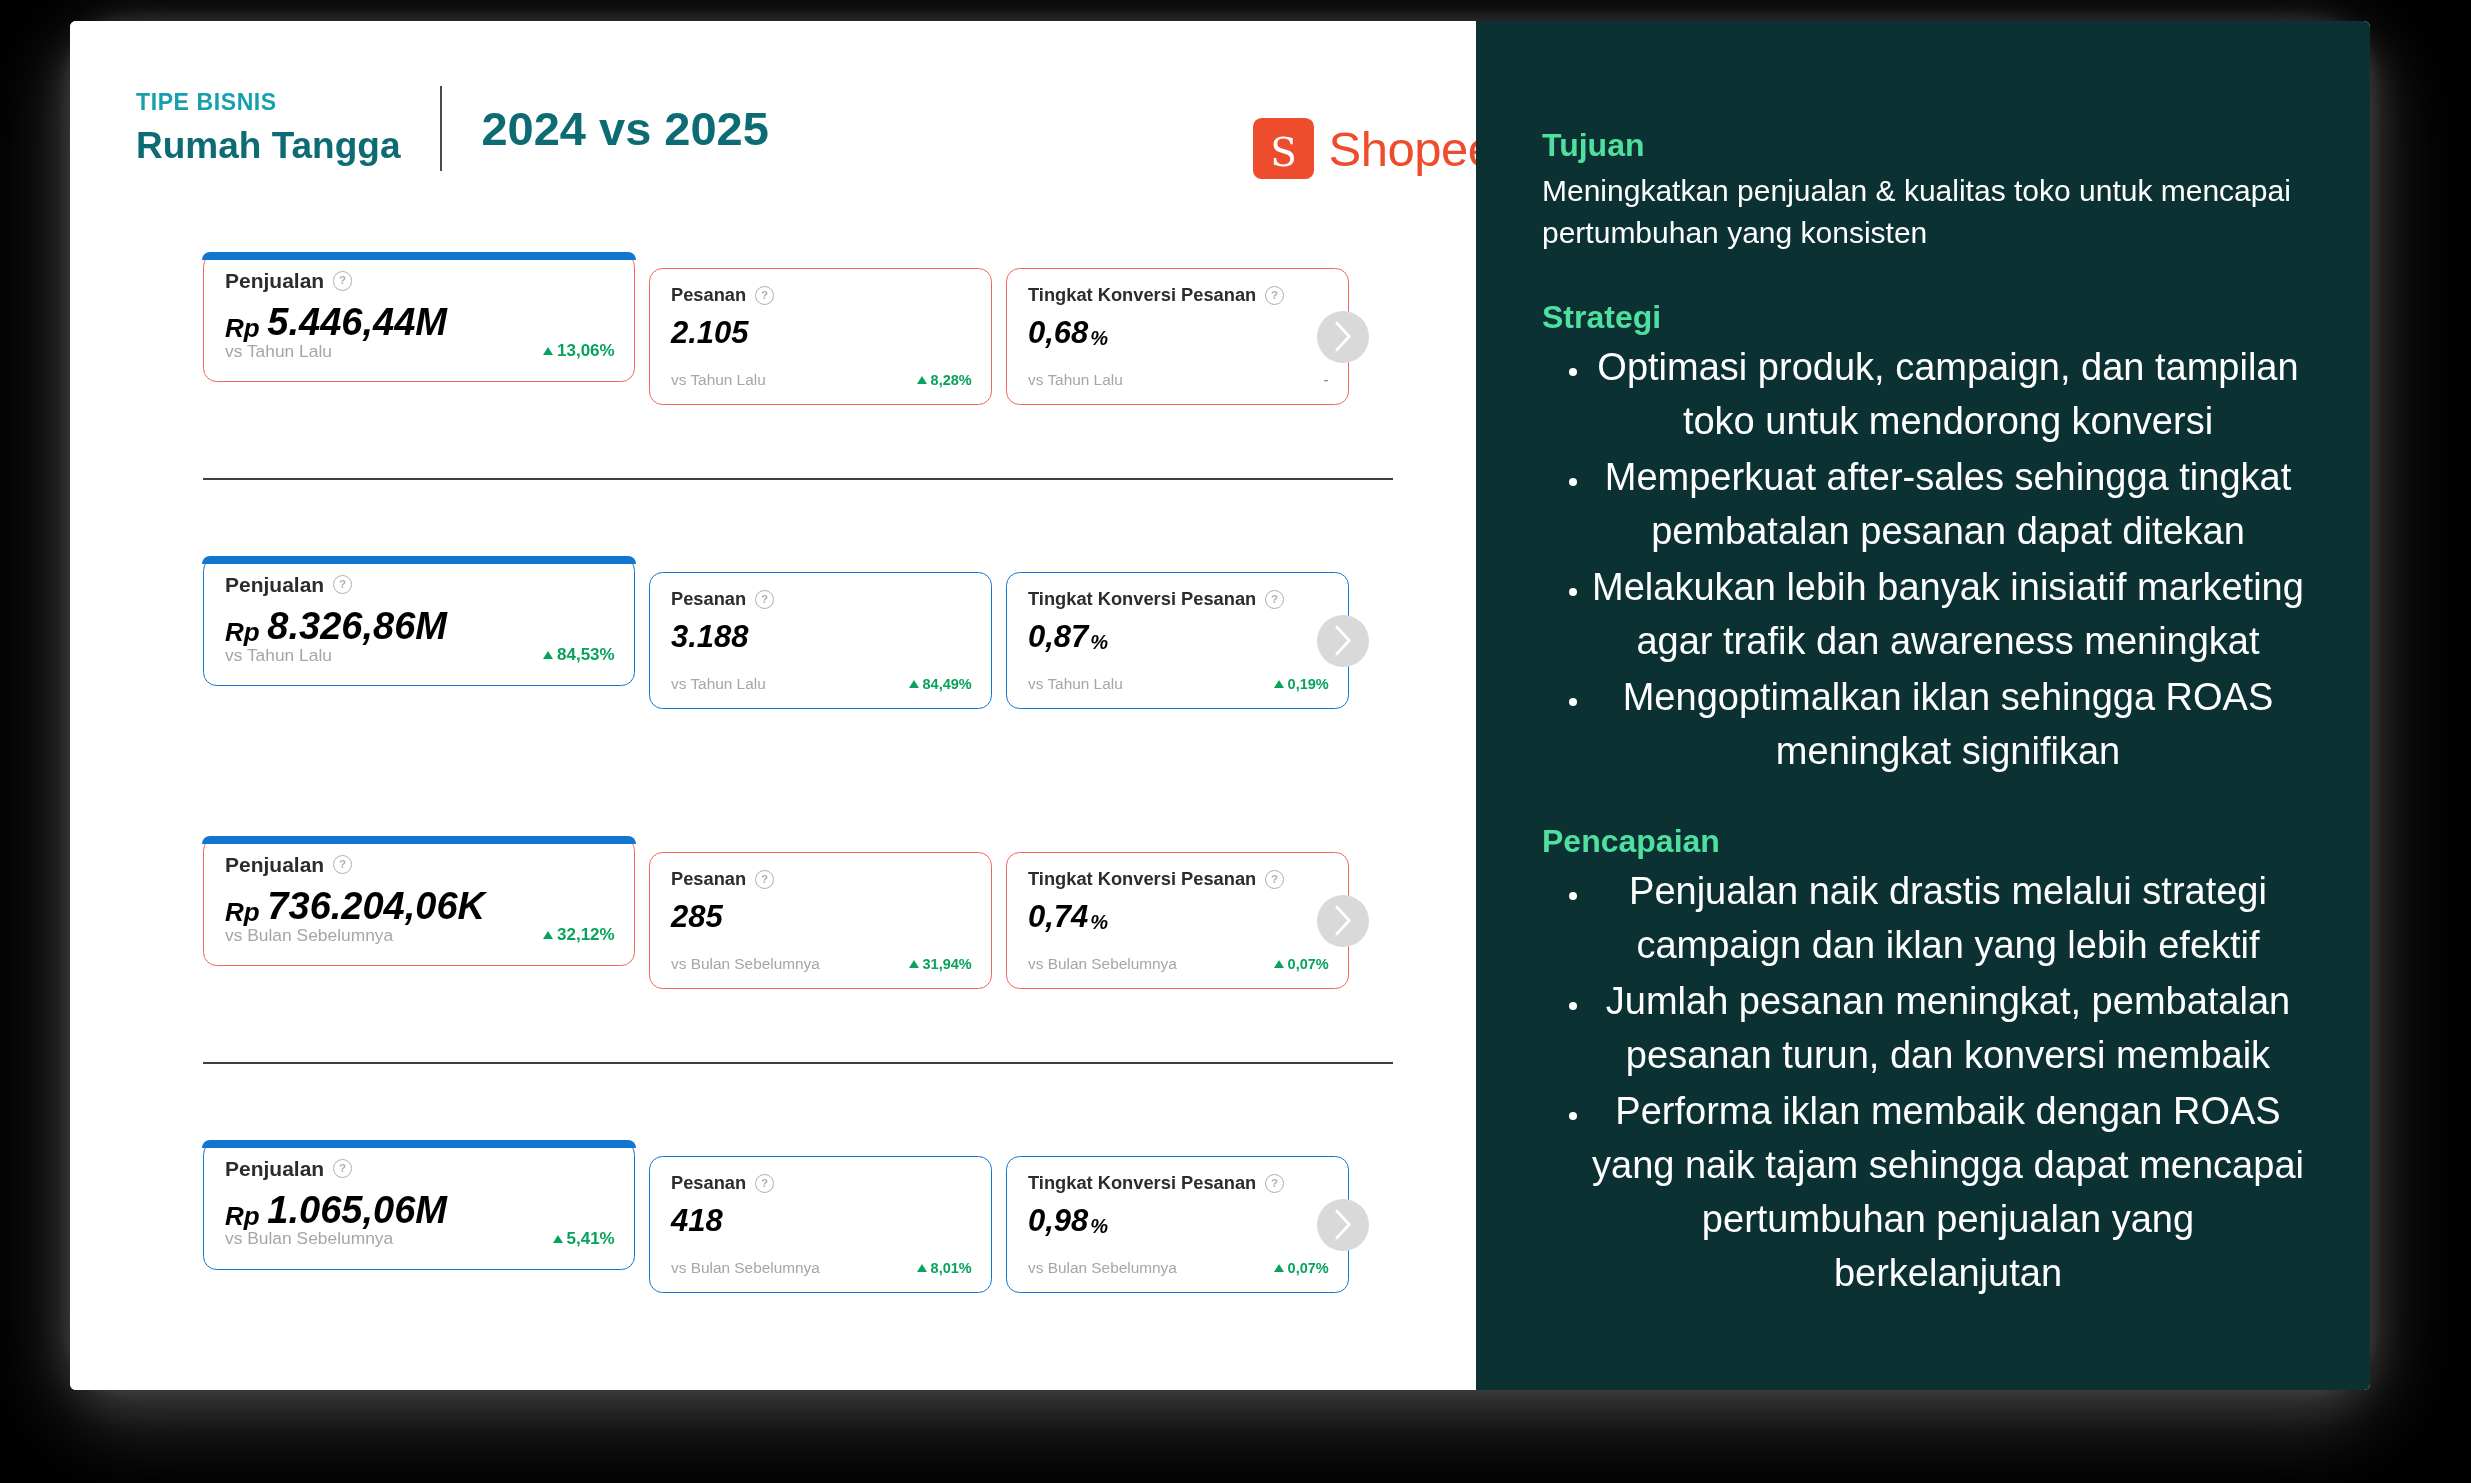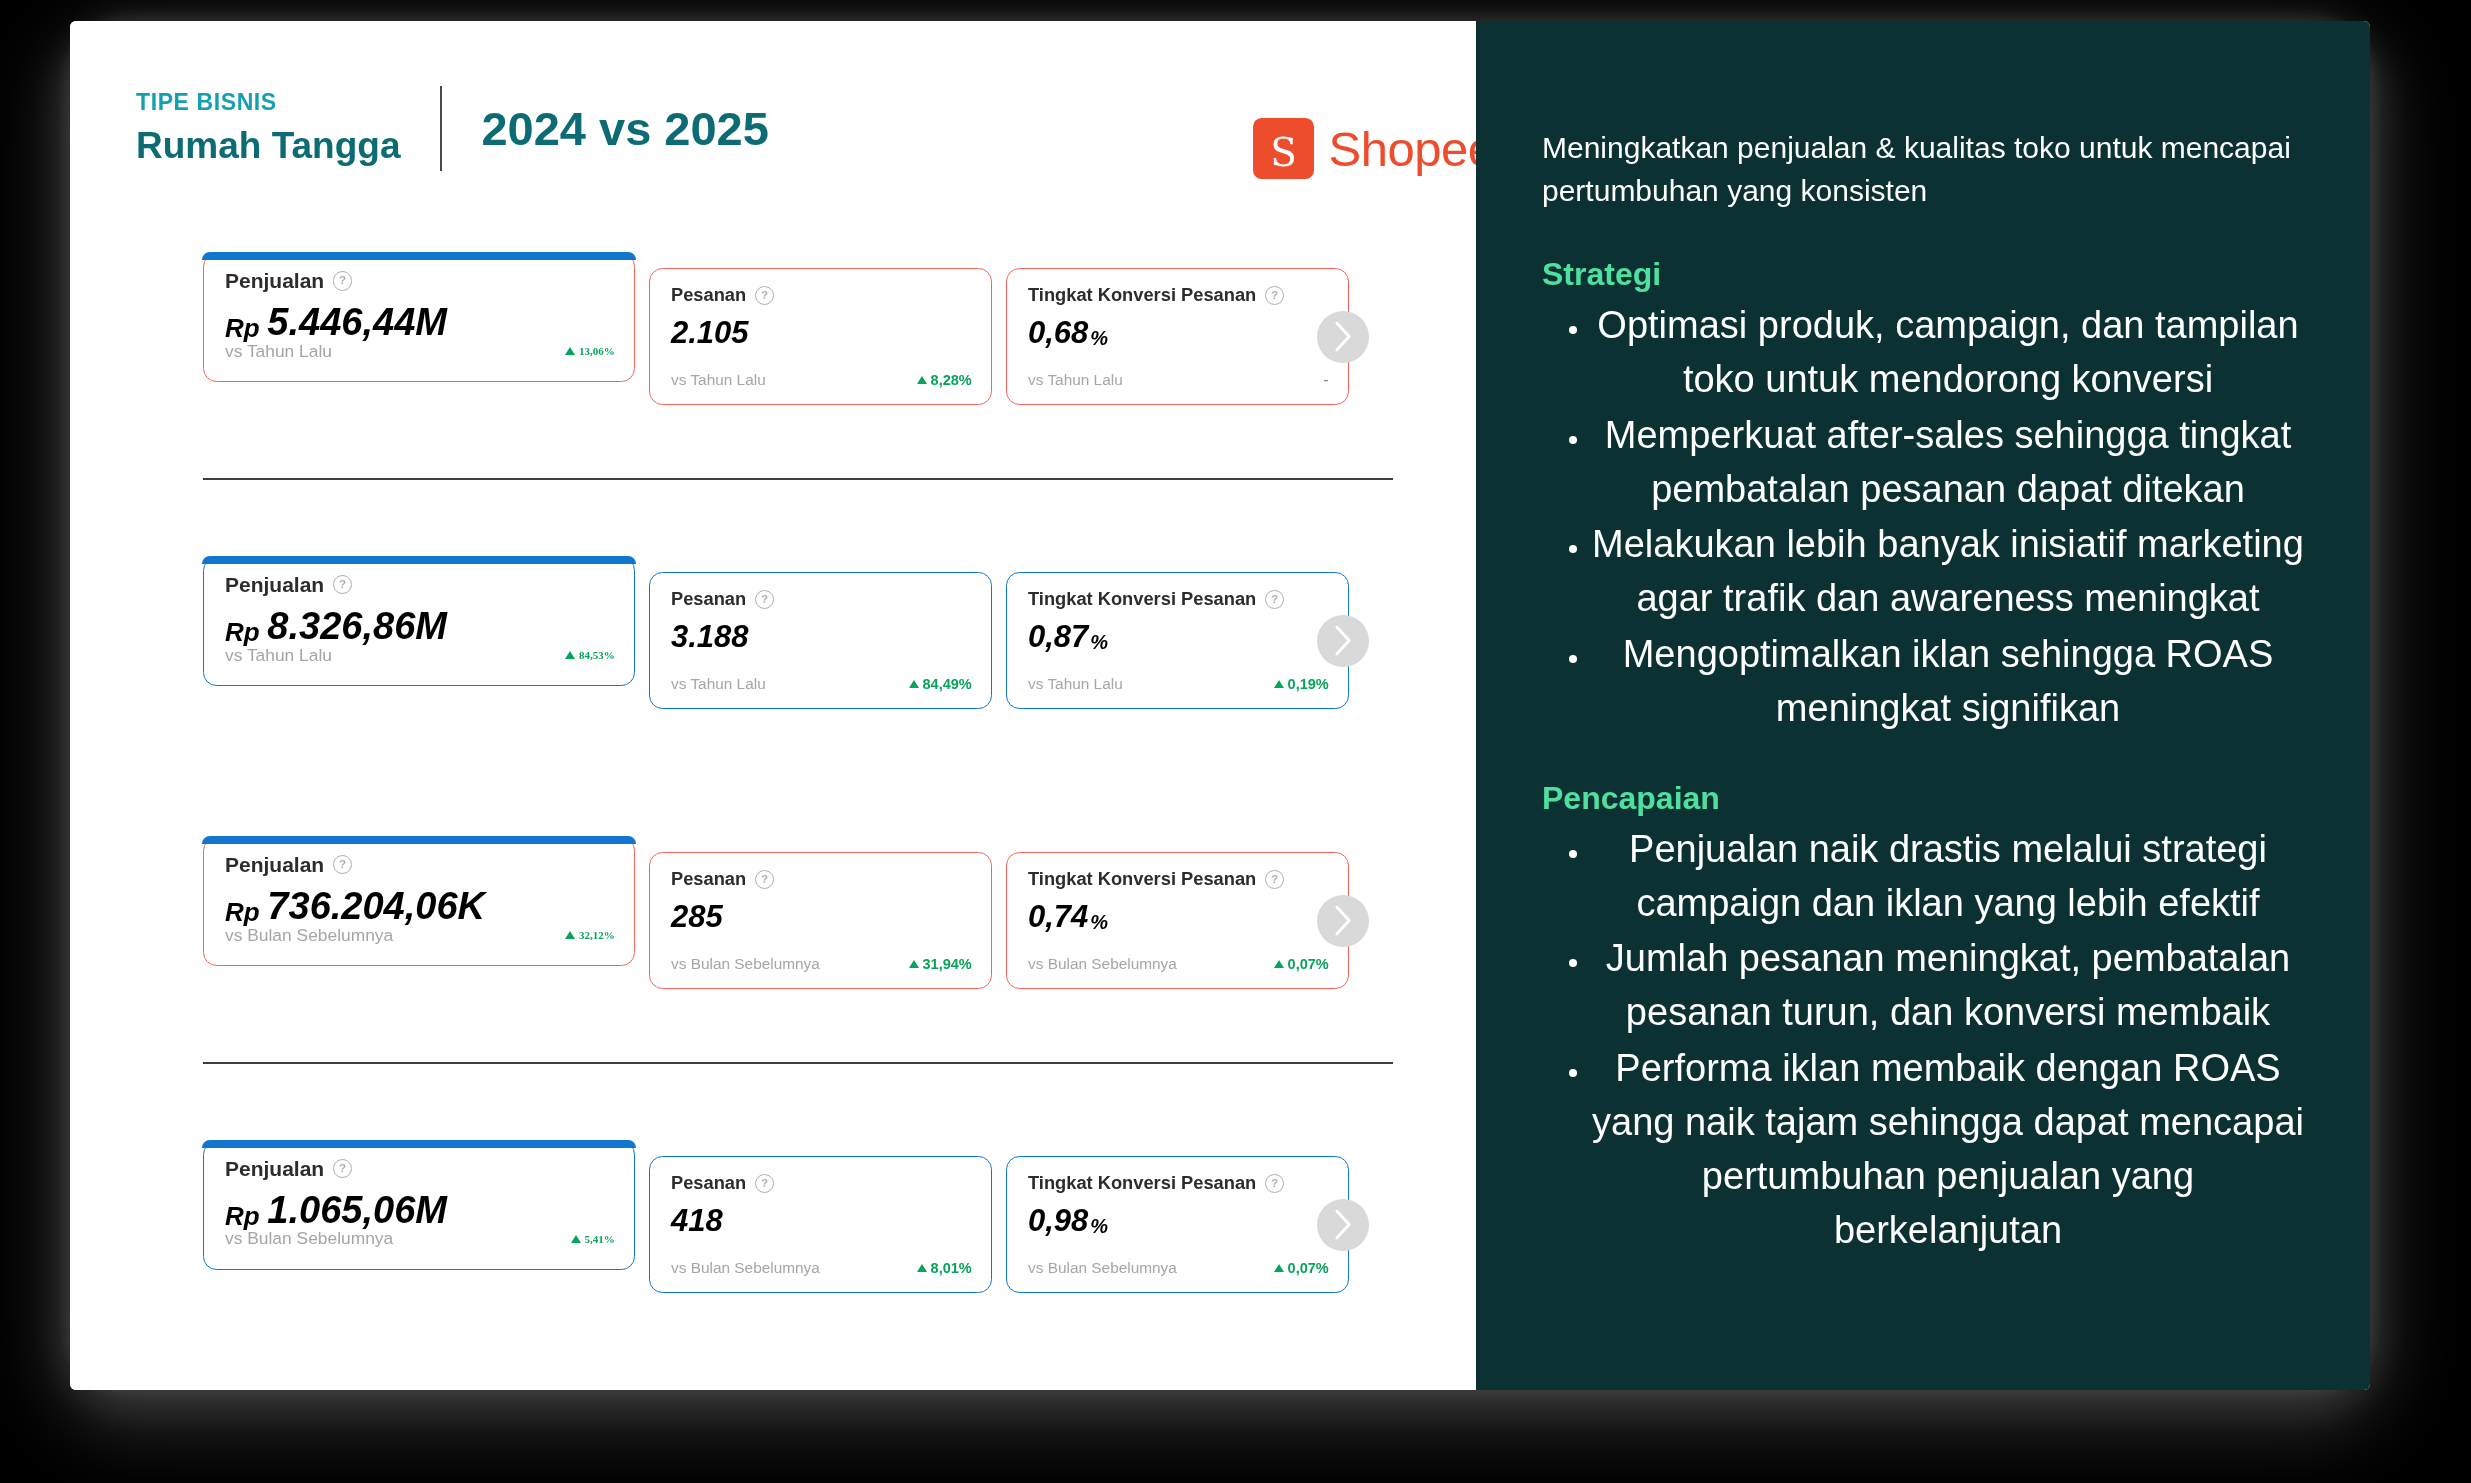--- a/index.html
+++ b/index.html
@@ -137,21 +137,21 @@
     position:absolute;left:21px;right:19.3px;bottom:15.4px;
     display:flex;align-items:center;justify-content:space-between;
   }
   .card.big .m-foot{bottom:19.3px;}
   .m-cmp{font-size:15.4px;color:#A6A6A6;}
   .card.big .m-cmp{font-size:17.4px;}
   .m-delta{
     font-size:14.5px;font-weight:700;color:#07A35B;
     display:flex;align-items:center;gap:3.9px;white-space:nowrap;
   }
-  .card.big .m-delta{font-size:11px;font-family:Liberation Serif, serif;}
+  .card.big .m-delta{font-size:17px;}
   .m-delta .tri{
     width:0;height:0;border-left:5.8px solid transparent;
     border-right:5.8px solid transparent;border-bottom:8.7px solid #07A35B;
   }
   .m-delta.none{color:#8A8A8A;font-weight:400;font-size:16.4px;}
 
   .chev-btn{
     position:absolute;right:-21px;top:50%;transform:translateY(-50%);
     width:52px;height:52px;border-radius:50%;
     background:#D9D9D9;
@@ -451,20 +451,21 @@
               </svg>
             </div>
           </div>
         </div>
 
       </div>
     </div>
 
     <div class="right-pane">
 
+      <div class="r-head">Tujuan</div>
       <p class="r-para">Meningkatkan penjualan &amp; kualitas toko untuk mencapai pertumbuhan yang konsisten</p>
 
       <div class="r-head gap">Strategi</div>
       <ul class="r-list">
         <li>Optimasi produk, campaign, dan tampilan toko untuk mendorong konversi</li>
         <li>Memperkuat after-sales sehingga tingkat pembatalan pesanan dapat ditekan</li>
         <li>Melakukan lebih banyak inisiatif marketing agar trafik dan awareness meningkat</li>
         <li>Mengoptimalkan iklan sehingga ROAS meningkat signifikan</li>
       </ul>
 

